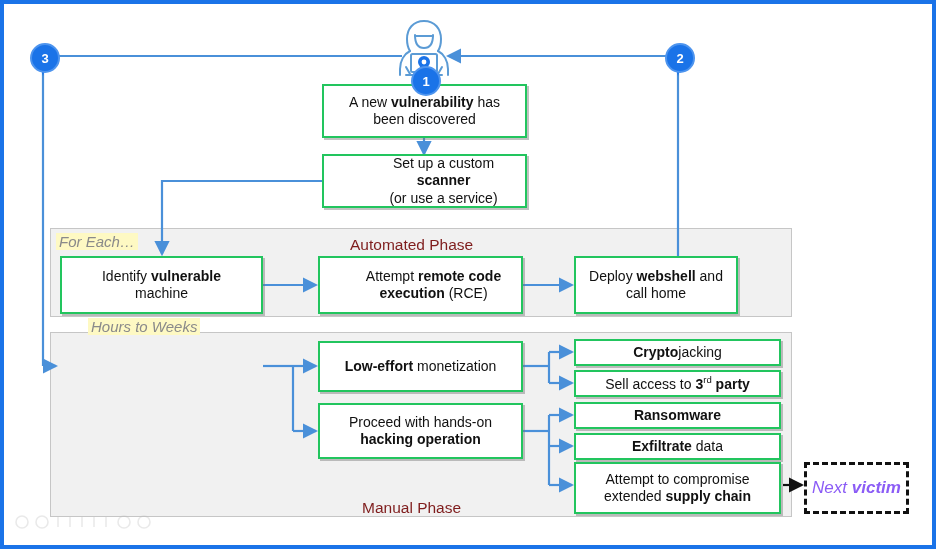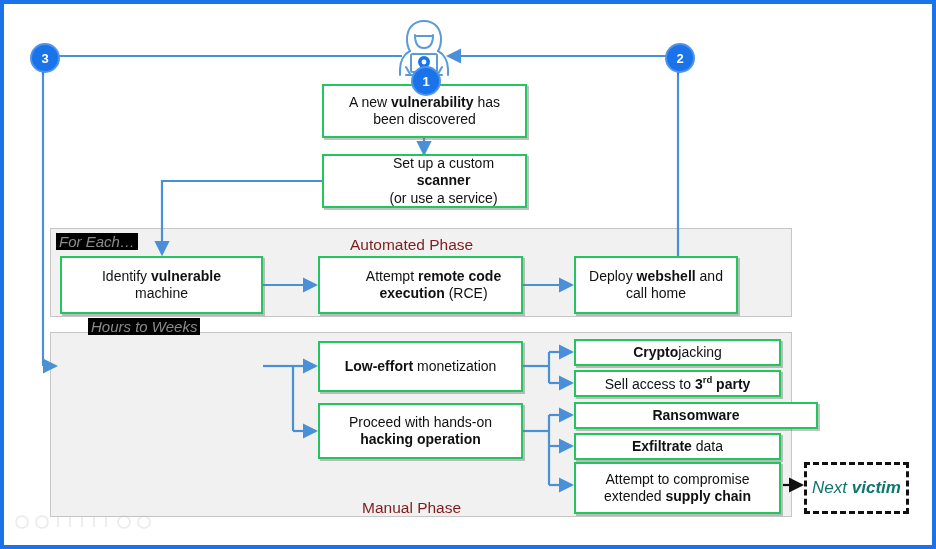--- a/index.html
+++ b/index.html
@@ -26,21 +26,21 @@
     justify-content:center;
     text-align:center;
     color:#111111;
     font-size:14px;
     line-height:1.24;
     padding:2px 6px;
     z-index:6;
   }
   .box .ln{display:block;}
   .b{font-weight:bold;}
-  .sup{font-size:.68em;vertical-align:super;font-weight:bold;}
+  .sup{font-size:.68em;vertical-align:super;font-weight:normal;}
 
   
   .panel{
     position:absolute;
     box-sizing:border-box;
     background:#f1f1f1;
     border:1px solid #c6c6c6;
     z-index:2;
   }
   .phase-label{
@@ -51,32 +51,32 @@
     z-index:7;
     white-space:nowrap;
   }
   .note{
     position:absolute;
     color:#8a8a8a;
     font-style:italic;
     font-size:15px;
     z-index:7;
     white-space:nowrap;
-    background:#000000;
+    background:#fef9c3;
     padding:0 3px;
   }
 
   
   .dashed{
     position:absolute;
     box-sizing:border-box;
     border:3px dashed #111111;
     background:#ffffff;
     display:flex;align-items:center;justify-content:center;
-    font-style:italic;font-size:17px;color:#0f766e;
+    font-style:italic;font-size:17px;color:#8b5cf6;
     z-index:6;
   }
 
   
   .svg-layer{position:absolute;left:0;top:0;width:936px;height:549px;z-index:4;pointer-events:none;}
   .svg-top{z-index:8;}
 
   
   .pin{
     position:absolute;
@@ -238,21 +238,21 @@
       <span class="b">Crypto</span><span>jacking</span>
     </div>
   </div>
 
   <div class="box" style="left:570px;top:366px;width:207px;height:27px;">
     <div>
       <span>Sell access to </span><span class="b">3</span><span class="sup">rd</span><span class="b"> party</span>
     </div>
   </div>
 
-  <div class="box" style="left:570px;top:398px;width:244px;height:27px;">
+  <div class="box" style="left:570px;top:398px;width:207px;height:27px;">
     <div>
       <span class="b">Ransomware</span><span></span>
     </div>
   </div>
 
   <div class="box" style="left:570px;top:429px;width:207px;height:27px;">
     <div>
       <span class="b">Exfiltrate</span><span> data</span>
     </div>
   </div>

